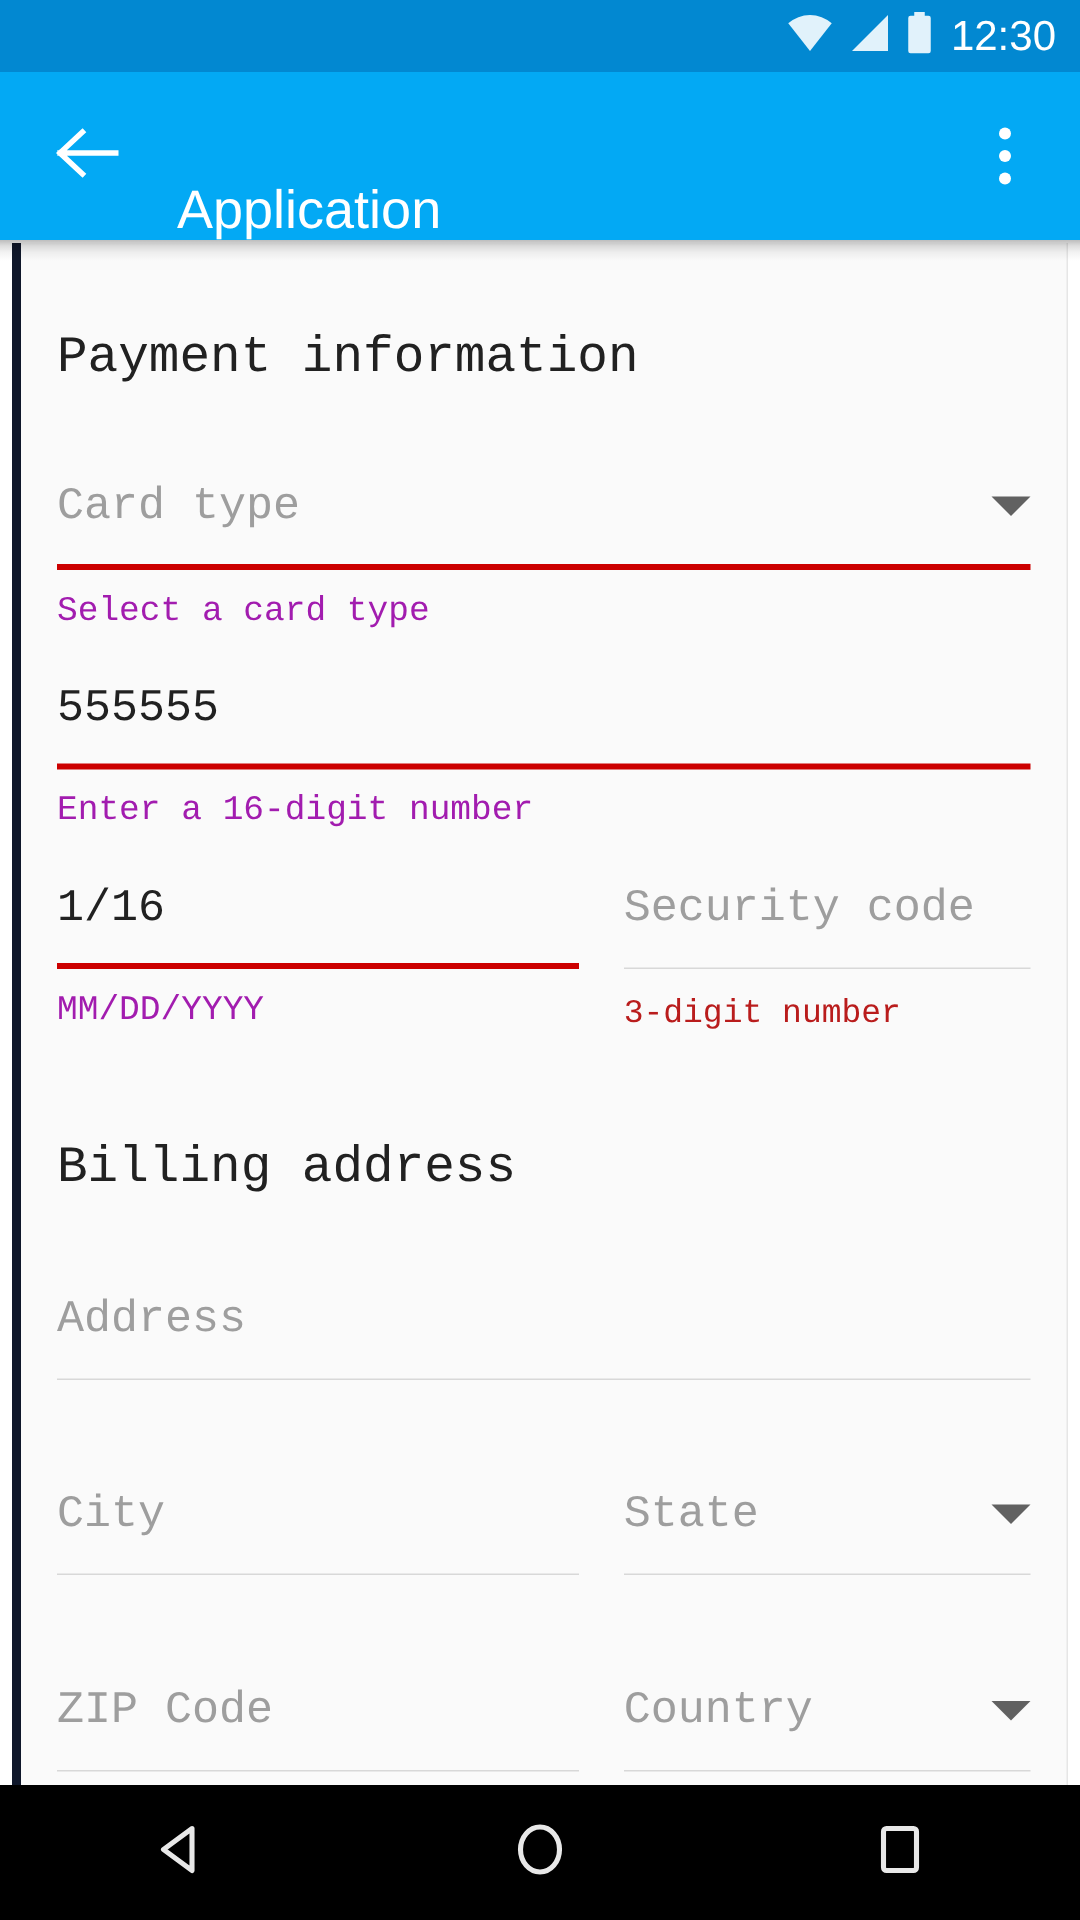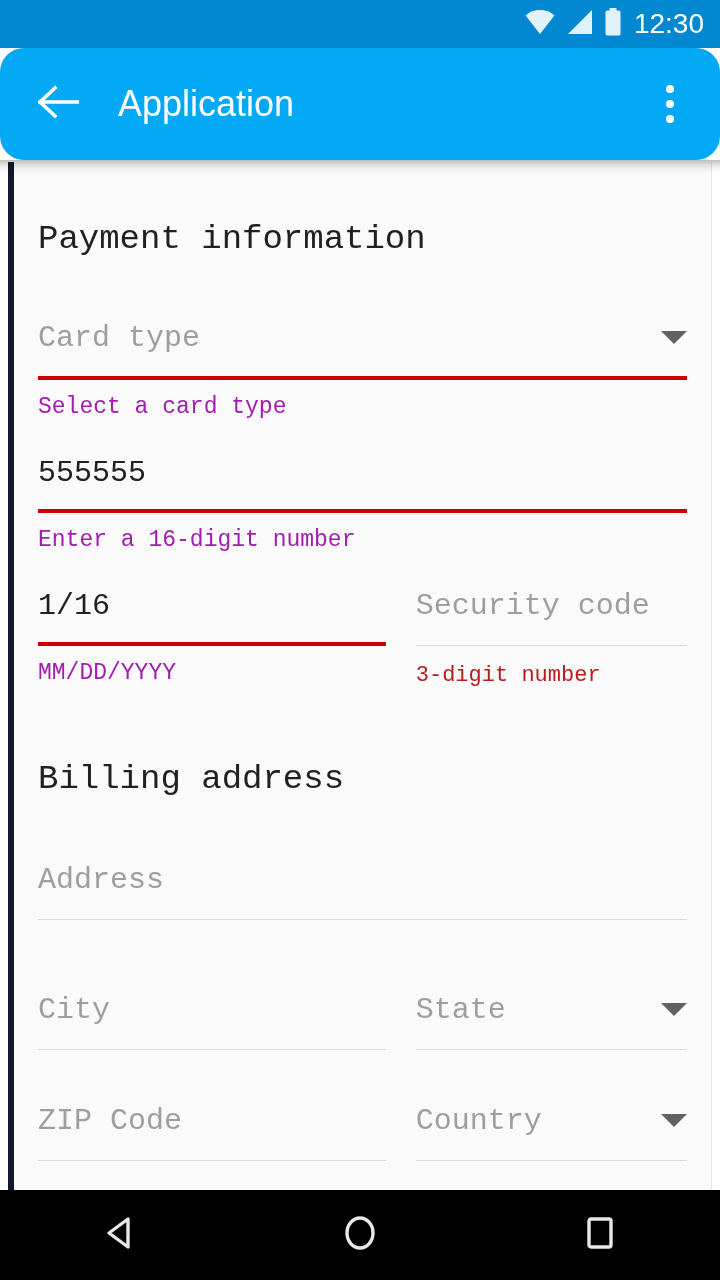--- a/index.html
+++ b/index.html
@@ -51,22 +51,21 @@
   }
 
   
   .app-bar {
     position: absolute;
     top: 48px; left: 0;
     width: 720px;
     height: 112px;
     background: #03a9f4;
     display: flex;
-    align-items: center;
-    border-radius: 24px;
+    align-items: flex-end;
   }
   .back-button {
     width: 72px;
     height: 112px;
     margin-left: 22px;
     display: flex;
     align-items: center;
     justify-content: center;
     cursor: pointer;
   }
@@ -310,21 +309,21 @@
         <div class="col-gap"></div>
         <div class="col-right">
           <div class="field">
             <div class="field-label">State</div>
             <div class="caret" style="top:10px;"></div>
             <div class="underline" style="margin-top:22px;"></div>
           </div>
         </div>
       </div>
 
-      <div class="row" style="margin-top:54px;">
+      <div class="row" style="margin-top:74px;">
         <div class="col-left">
           <div class="field">
             <div class="field-label">ZIP Code</div>
             <div class="underline" style="margin-top:22px;"></div>
           </div>
         </div>
         <div class="col-gap"></div>
         <div class="col-right">
           <div class="field">
             <div class="field-label">Country</div>

